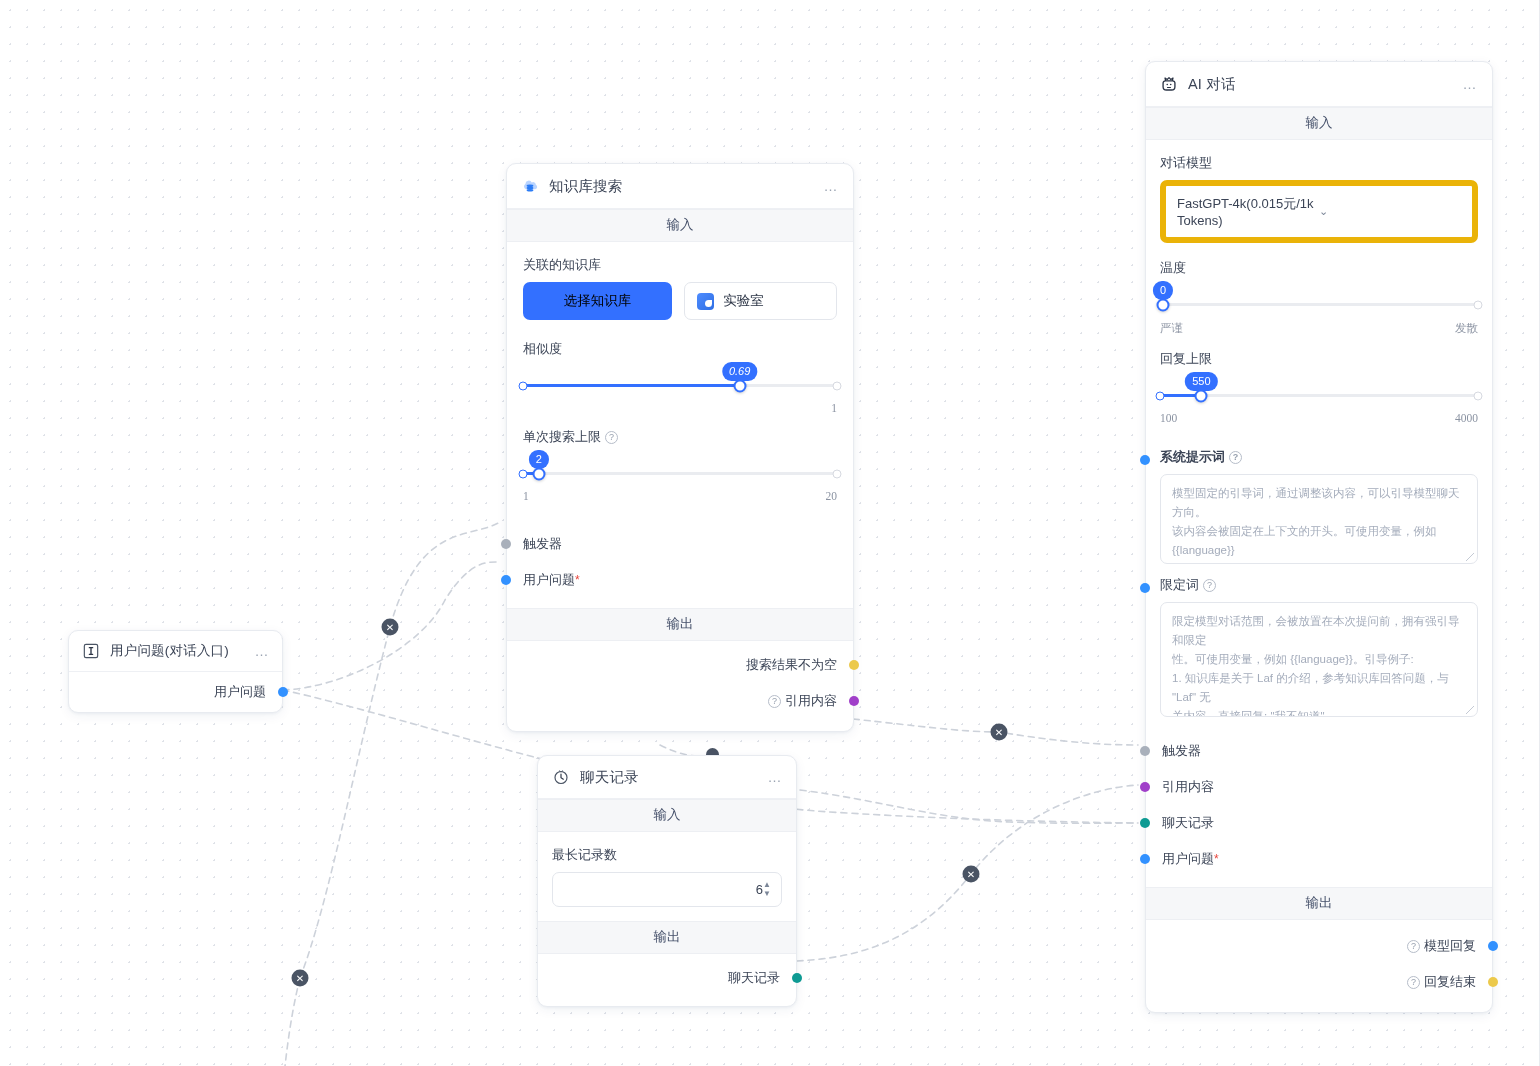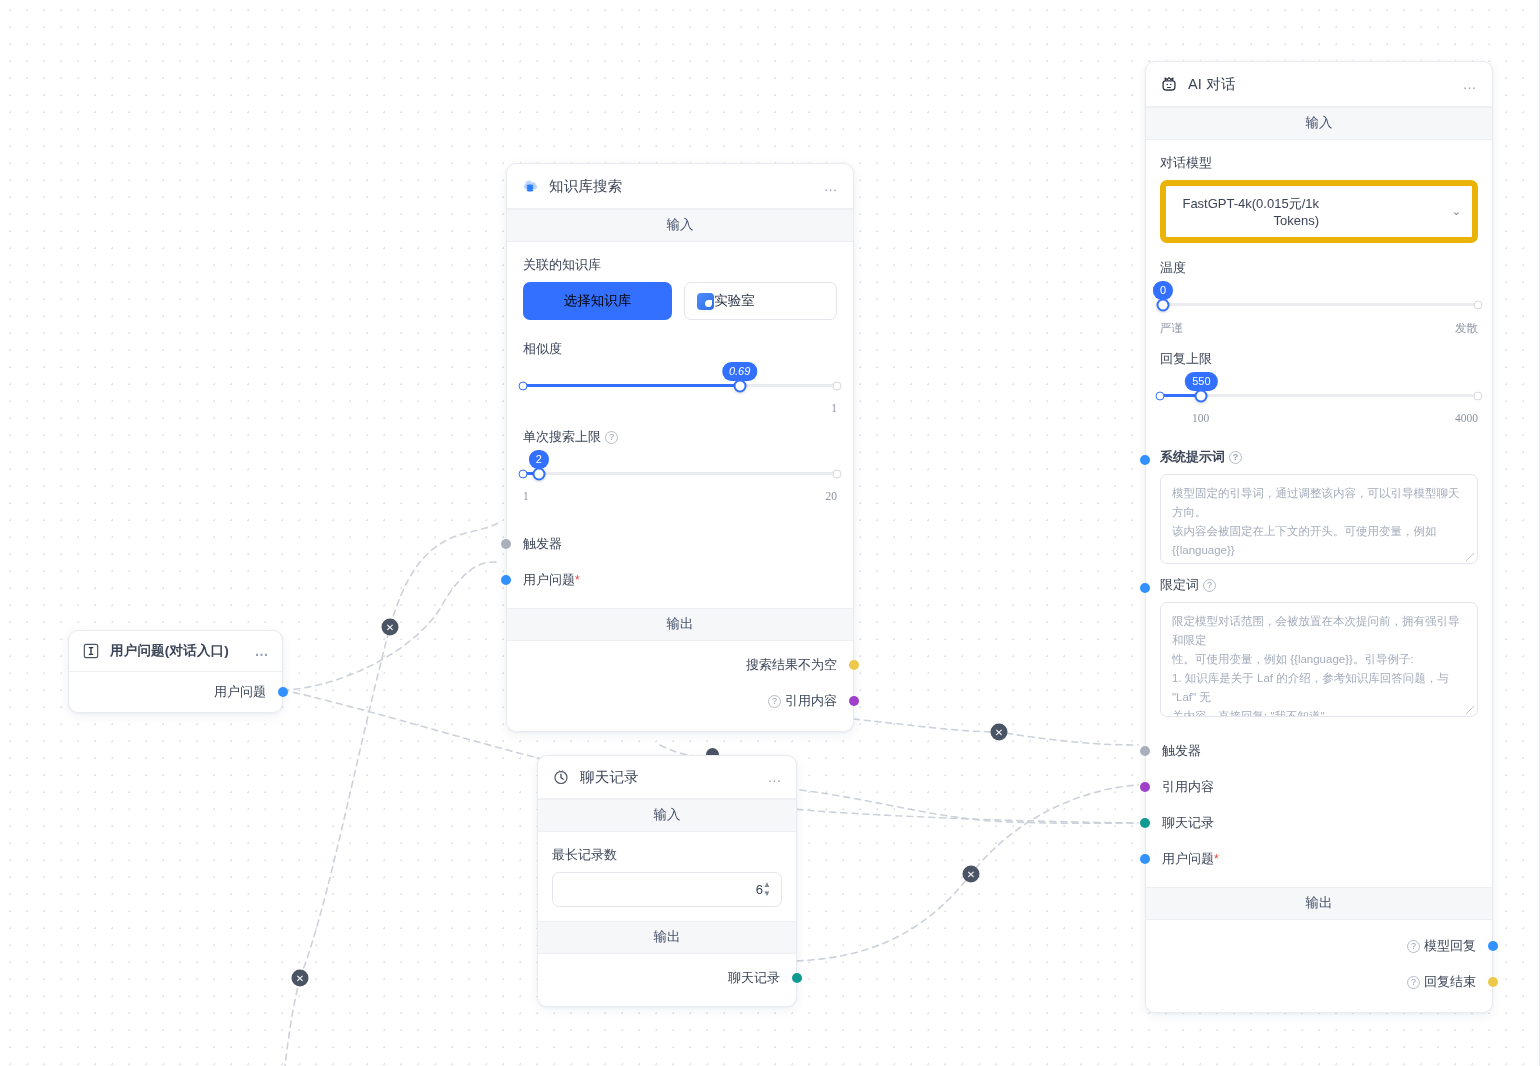--- a/index.html
+++ b/index.html
@@ -84,21 +84,21 @@
   .ends { display:flex; justify-content:space-between; font-size:11.5px; color:#8b93a2; margin-top:-2px;font-family:Liberation Serif, serif; }
   .ends .one { margin-left:auto; }
 
   
   .btn-primary {
     background:#3370ff; color:#000000; border:none; border-radius:7px;
     font-size:13.5px; padding:10px 0; width:154px; cursor:pointer;
     font-family:inherit;
   }
   .kb-chip {
-    display:flex; align-items:center; 
+    display:flex; align-items:center; gap:9px;
     border:1px solid #e3e6ec; border-radius:7px; background:#fff;
     padding:9px 12px; width:157px; font-size:13.5px; color:#2b3445; cursor:pointer;
   }
   .lab-logo {
     width:17px; height:17px; border-radius:4px; position:relative; flex:0 0 auto;
     background:linear-gradient(135deg,#4e8cff,#2f6fe4);
   }
   .lab-logo::after {
     content:""; position:absolute; right:2px; bottom:2.5px;
     width:7px; height:7px; border-radius:50% 0 50% 50%; background:#fff;
@@ -176,21 +176,21 @@
   <div class="edge-x" style="left:971px; top:874px;">
       <span>✕</span>
     </div>
   <div class="edge-x" style="left:300px; top:978px;">
       <span>✕</span>
     </div>
 
   <div style="position:absolute;left:706px;top:748px;width:13px;height:13px;border-radius:50%;background:#4a5464;"></div>
 
   <div class="node" style="left:68px; top:630px; width:215px;">
-    <div class="node-head" style="padding:10px 12px;font-weight:bold;">
+    <div class="node-head" style="padding:10px 12px;">
       <svg class="ico" viewBox="0 0 24 24">
         <rect x="4" y="4" width="16" height="16" rx="2" fill="none" stroke="#4a5464" stroke-width="1.4"></rect>
         <path d="M10 8h4M12 8v8M10 16h4" stroke="#2b3445" stroke-width="1.6" stroke-linecap="round"></path>
       </svg>
       <span class="node-title" style="font-size:13.5px;">用户问题(对话入口)</span>
       <span class="dots">…</span>
     </div>
     <div style="position:relative;">
       <div class="port-row right" style="min-height:40px;">
         <span>用户问题</span>
@@ -329,21 +329,21 @@
         <circle cx="9.9" cy="12.6" r="0.95" fill="#2b3445"></circle>
         <circle cx="14.1" cy="12.6" r="0.95" fill="#2b3445"></circle>
         <path d="M10.2 16.1h3.6" stroke="#2b3445" stroke-width="1.3" stroke-linecap="round"></path>
       </svg>
       <span class="node-title">AI 对话</span>
       <span class="dots">…</span>
     </div>
 
     <div class="sect">输入</div>
 
-    <div class="body" style="padding:12px 14px 10px;text-align:right;">
+    <div class="body" style="padding:12px 14px 10px;">
       <div class="fld-label">
         <span>对话模型</span>
       </div>
       <div class="select">
         <span>FastGPT-4k(0.015元/1k Tokens)</span>
         <span class="chev">⌄</span>
       </div>
 
       <div class="fld-label" style="margin-top:16px;">
         <span>温度</span>
@@ -363,21 +363,21 @@
         <span>回复上限</span>
       </div>
       <div class="slider-wrap">
         <div class="track"></div>
         <div class="track-fill" style="left:0; width:13%;"></div>
         <div class="cap filled" style="left:0;"></div>
         <div class="cap" style="left:100%;"></div>
         <div class="knob" style="left:13%;"></div>
         <div class="bubble" style="left:13%;">550</div>
       </div>
-      <div class="ends" style="margin-bottom:12px;margin-left:32px;">
+      <div class="ends" style="margin-bottom:12px;">
         <span>100</span>
         <span>4000</span>
       </div>
     </div>
 
     <div style="position:relative; padding:0 14px 10px;">
       <span class="dot l c-blue" style="left:-6px; top:7px;"></span>
       <div class="fld-label" style="font-weight:bold; font-size:13px;">
         <span>系统提示词</span>
         <span class="qmark">?</span>

